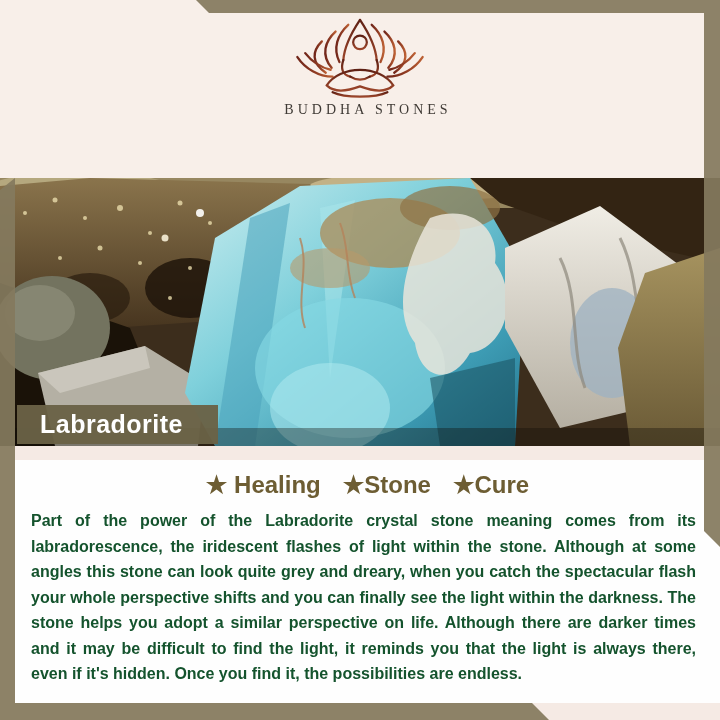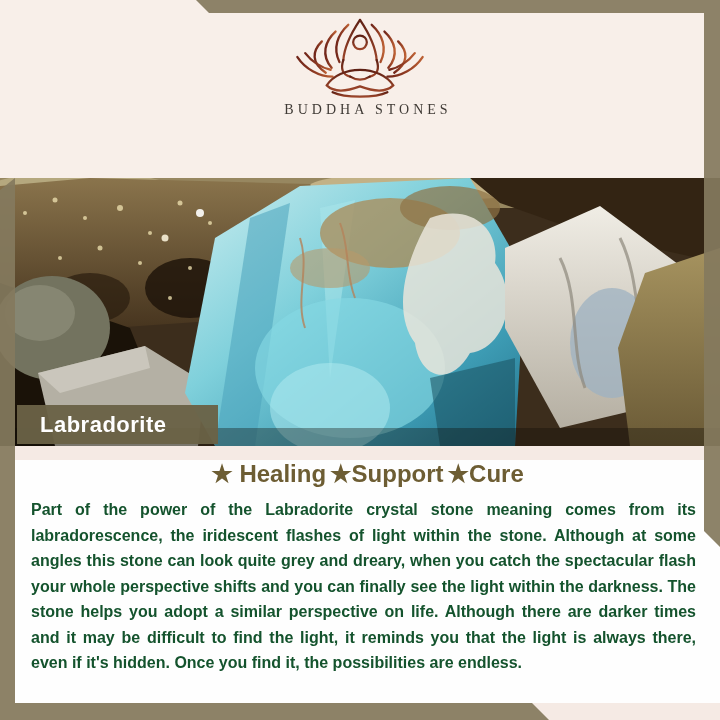--- a/index.html
+++ b/index.html
@@ -14,28 +14,28 @@
 
   
   .header-box{position:absolute;left:148px;top:127px;width:427px;height:46px;
               background:#fdfbf7;display:flex;align-items:center;justify-content:center;}
   .header-title{font-size:33px;font-weight:bold;color:#6b6048;white-space:nowrap;
                 transform:scaleX(0.9);}
 
   
   .photo{position:absolute;left:0;top:178px;width:720px;height:268px;display:block;}
   .badge{position:absolute;left:17px;top:405px;width:201px;height:39px;
-         background:rgba(106,98,70,0.96);color:#ffffff;font-size:22px;font-weight:bold;
+         background:rgba(106,98,70,0.96);color:#ffffff;font-size:25px;font-weight:bold;
          line-height:39px;padding-left:23px;box-sizing:border-box;letter-spacing:.5px;z-index:4;}
 
   
   .bottom{position:absolute;left:0;top:446px;width:720px;height:274px;background:#f5eae4;}
   .panel{position:absolute;left:15px;top:14px;width:705px;height:243px;background:#fefefe;}
-  .features{display:flex;justify-content:center;align-items:baseline;gap:4px;
-            font-size:24px;font-weight:bold;color:#6d5d33;}
+  .features{display:flex;justify-content:center;align-items:baseline;gap:22px;
+            padding-top:11px;font-size:24px;font-weight:bold;color:#6d5d33;}
   .article{margin:9px 24px 0 16px;font-size:16px;line-height:25.5px;font-weight:700;
            color:#14532d;text-align:justify;}
 
   
   .ribbons{position:absolute;left:0;top:0;width:720px;height:720px;z-index:6;pointer-events:none;}
 </style>
 </head>
 <body>
 
 <div class="canvas">
@@ -162,21 +162,21 @@
     <path d="M645,95 L720,70 L720,268 L630,268 L618,170 Z" fill="url(#gO)"></path>
     <rect y="250" width="720" height="18" fill="#0e0b06" opacity="0.35"></rect>
   </svg>
 
   <div class="badge">Labradorite</div>
 
   <div class="bottom">
     <div class="panel">
       <div class="features">
         <span>★ Healing</span>
-        <span>★Support</span>
+        <span>★Stone</span>
         <span>★Cure</span>
       </div>
       <p class="article">Part of the power of the Labradorite crystal stone meaning comes from its labradorescence, the iridescent flashes of light within the stone. Although at some angles this stone can look quite grey and dreary, when you catch the spectacular flash your whole perspective shifts and you can finally see the light within the darkness. The stone helps you adopt a similar perspective on life. Although there are darker times and it may be difficult to find the light, it reminds you that the light is always there, even if it's hidden. Once you find it, the possibilities are endless.</p>
     </div>
   </div>
 
   <svg class="ribbons" viewBox="0 0 720 720">
     <g fill="#847a5e" fill-opacity="0.93">
       <path d="M196,0 L704,0 L704,13 L209,13 Z"></path>
       <path d="M704,0 L720,0 L720,547 L704,531 Z"></path>

